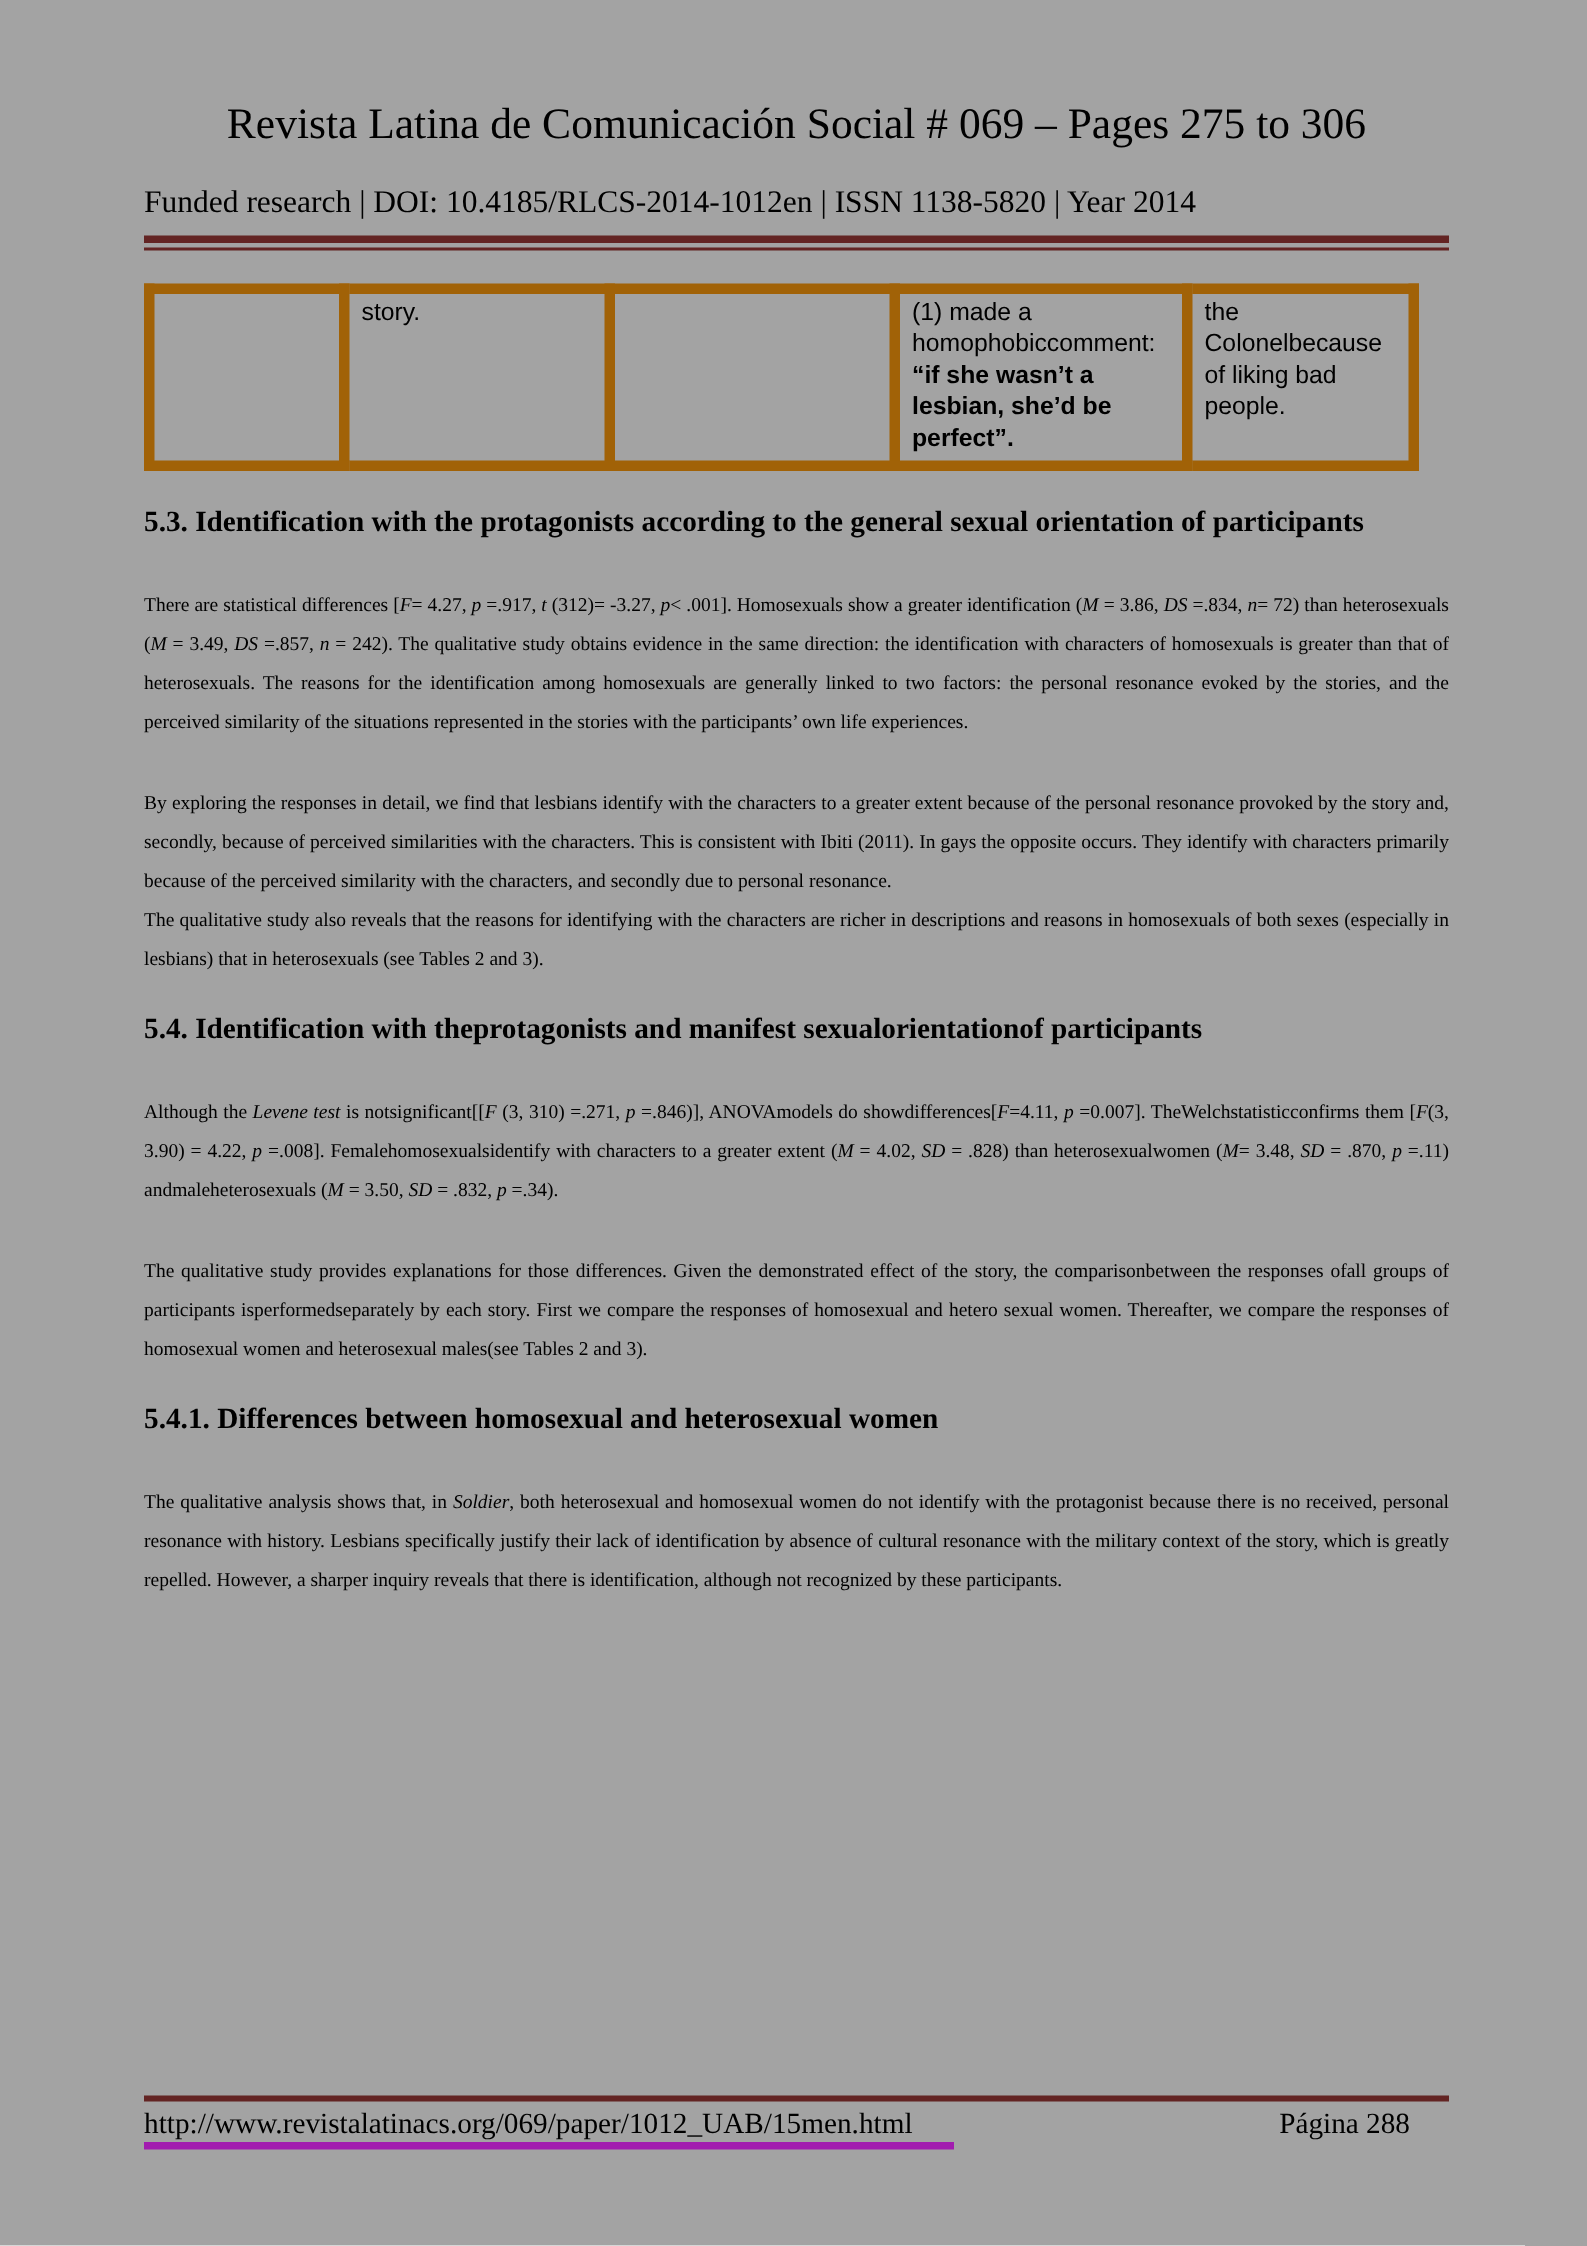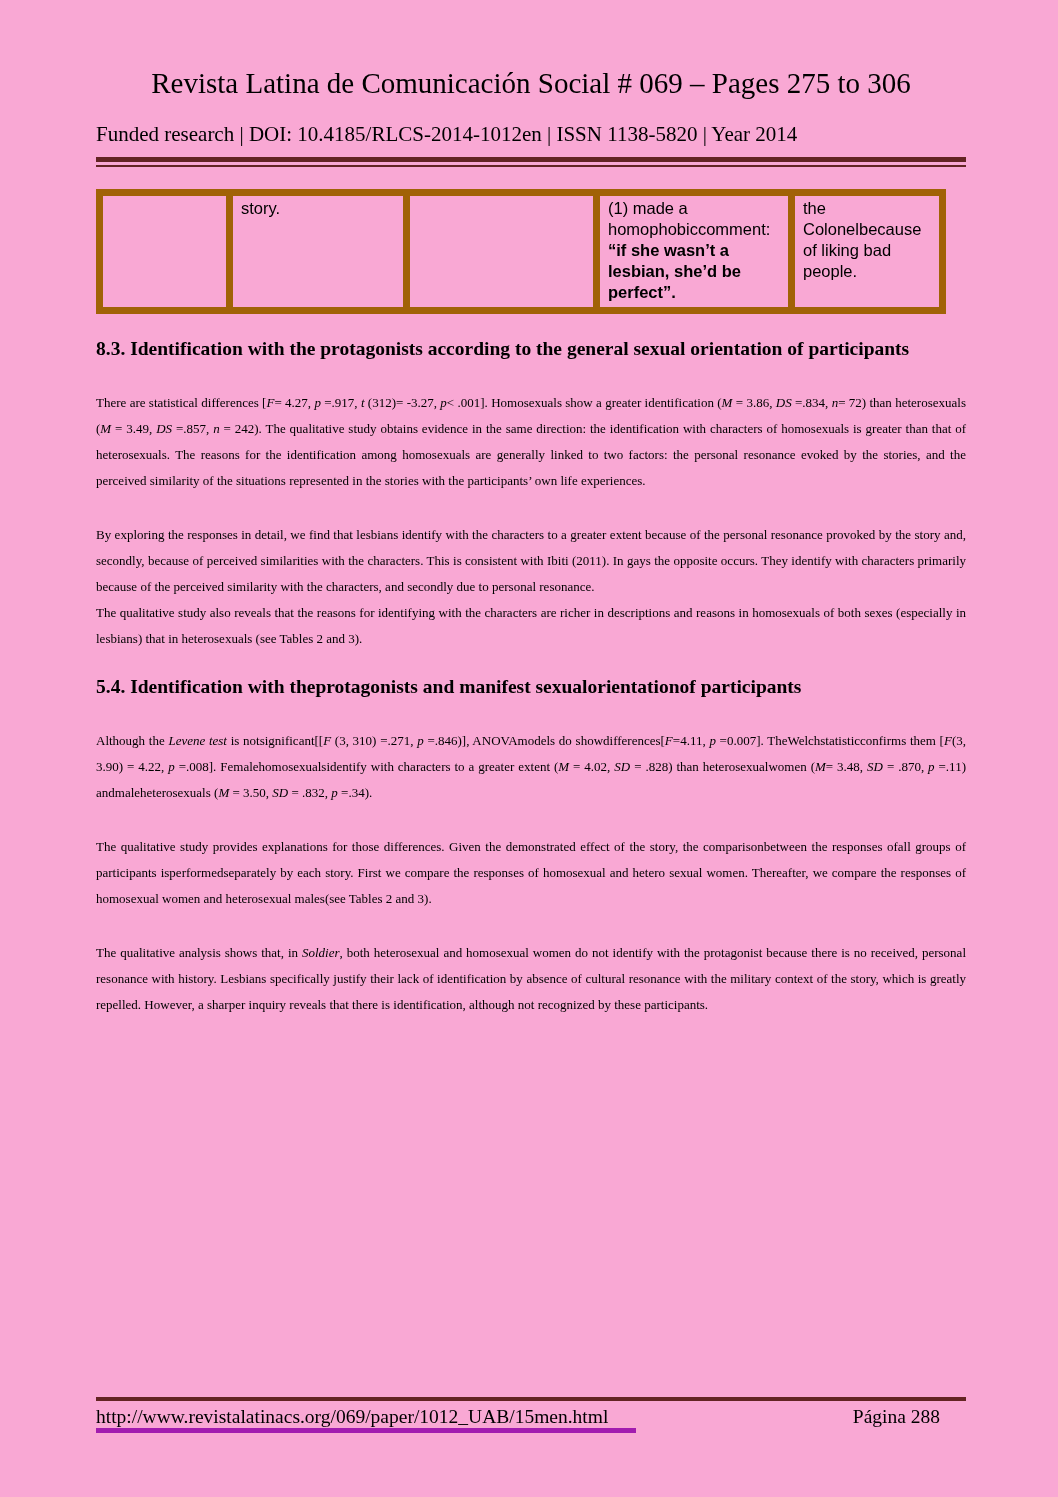--- a/index.html
+++ b/index.html
@@ -1,17 +1,17 @@
 <!DOCTYPE html>
 <html style="--rule: #632423;"><head>
 <meta charset="utf-8">
 <style>
   html,body{margin:0;padding:0;background:#ffffff;}
   .page{
-    position:relative;width:1058px;height:1497px;background:#f9a8d4;box-sizing:border-box;
+    position:relative;width:1058px;height:1497px;background:#a3a3a3;box-sizing:border-box;
     padding:46px 92px 0 96px;font-family:"Liberation Serif",serif;color:#000;overflow:hidden;
   }
   .title{font-size:29px;font-weight:400;text-align:center;white-space:nowrap;line-height:1.25;}
   .subtitle{font-size:21px;text-align:left;margin-top:4px;line-height:1.25;}
   .rule-double{
     margin-top:10px;height:10px;box-sizing:border-box;
     border-top:5px solid var(--rule,#632423);border-bottom:2px solid var(--rule,#632423);
   }
   table.qtable{border-collapse:collapse;table-layout:fixed;width:843px;margin-top:22px;}
   .qtable tr{height:112px;}
@@ -52,29 +52,30 @@
       <tr>
         <td></td>
         <td>story.</td>
         <td></td>
         <td><span>(1) made a homophobiccomment: </span><b>“if she wasn’t a lesbian, she’d be perfect”.</b></td>
         <td>the Colonelbecause of liking bad people.</td>
       </tr>
     </tbody>
   </table>
 
-  <h2 class="h">8.3. Identification with the protagonists according to the general sexual orientation of participants</h2>
+  <h2 class="h">5.3. Identification with the protagonists according to the general sexual orientation of participants</h2>
   <p class="body"><span>There are statistical differences [</span><i>F</i><span>= 4.27, </span><i>p</i><span> =.917, </span><i>t</i><span> (312)= -3.27, </span><i>p</i><span>&lt; .001]. Homosexuals show a greater identification (</span><i>M</i><span> = 3.86, </span><i>DS</i><span> =.834, </span><i>n</i><span>= 72) than heterosexuals (</span><i>M</i><span> = 3.49, </span><i>DS</i><span> =.857, </span><i>n</i><span> = 242). The qualitative study obtains evidence in the same direction: the identification with characters of homosexuals is greater than that of heterosexuals. The reasons for the identification among homosexuals are generally linked to two factors: the personal resonance evoked by the stories, and the perceived similarity of the situations represented in the stories with the participants’ own life experiences.</span></p>
   <p class="body"><span>By exploring the responses in detail, we find that lesbians identify with the characters to a greater extent because of the personal resonance provoked by the story and, secondly, because of perceived similarities with the characters. This is consistent with Ibiti (2011). In gays the opposite occurs. They identify with characters primarily because of the perceived similarity with the characters, and secondly due to personal resonance.</span></p>
   <p class="body tight"><span>The qualitative study also reveals that the reasons for identifying with the characters are richer in descriptions and reasons in homosexuals of both sexes (especially in lesbians) that in heterosexuals (see Tables 2 and 3).</span></p>
 
   <h2 class="h">5.4. Identification with theprotagonists and manifest sexualorientationof participants</h2>
   <p class="body"><span>Although the </span><i>Levene test</i><span> is notsignificant[[</span><i>F</i><span> (3, 310) =.271, </span><i>p</i><span> =.846)], ANOVAmodels do showdifferences[</span><i>F</i><span>=4.11, </span><i>p</i><span> =0.007]. TheWelchstatisticconfirms them [</span><i>F</i><span>(3, 3.90) = 4.22, </span><i>p</i><span> =.008]. Femalehomosexualsidentify with characters to a greater extent (</span><i>M</i><span> = 4.02, </span><i>SD</i><span> = .828) than heterosexualwomen (</span><i>M</i><span>= 3.48, </span><i>SD</i><span> = .870, </span><i>p</i><span> =.11) andmaleheterosexuals (</span><i>M</i><span> = 3.50, </span><i>SD</i><span> = .832, </span><i>p</i><span> =.34).</span></p>
   <p class="body"><span>The qualitative study provides explanations for those differences. Given the demonstrated effect of the story, the comparisonbetween the responses ofall groups of participants isperformedseparately by each story. First we compare the responses of homosexual and hetero sexual women. Thereafter, we compare the responses of homosexual women and heterosexual males(see Tables 2 and 3).</span></p>
 
+  <h2 class="h">5.4.1. Differences between homosexual and heterosexual women</h2>
   <p class="body"><span>The qualitative analysis shows that, in </span><i>Soldier</i><span>, both heterosexual and homosexual women do not identify with the protagonist because there is no received, personal resonance with history. Lesbians specifically justify their lack of identification by absence of cultural resonance with the military context of the story, which is greatly repelled. However, a sharper inquiry reveals that there is identification, although not recognized by these participants.</span></p>
 
   <footer class="foot">
     <div class="rule-single"></div>
     <div class="foot-row">
       <a class="url">http://www.revistalatinacs.org/069/paper/1012_UAB/15men.html</a>
       <span class="pageno">Página 288</span>
     </div>
   </footer>
 

